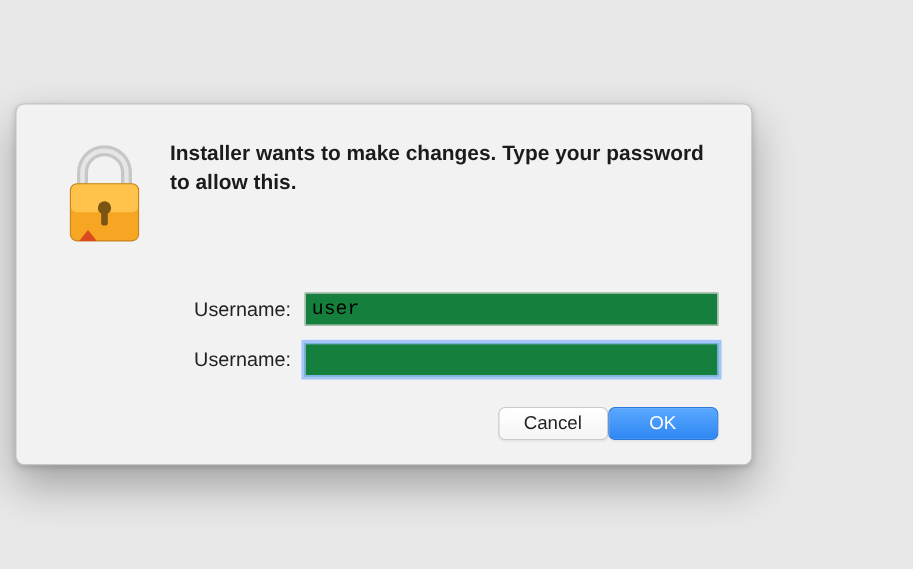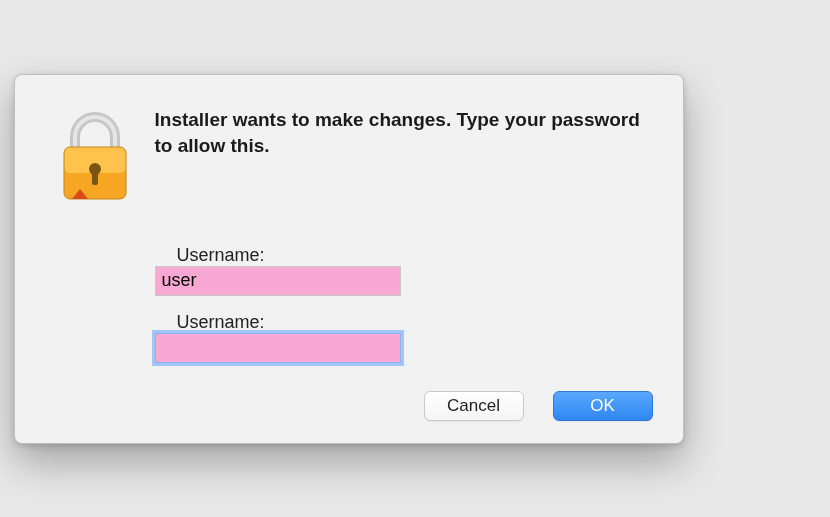--- a/index.html
+++ b/index.html
@@ -48,50 +48,49 @@
     font-weight: 700;
     color: #1b1b1b;
     line-height: 1.4;
   }
   .form {
     margin-top: 28px;
     margin-left: 110px;
   }
   .form-row {
     display: flex;
-    align-items: flex-start;
+    align-items: center;
     margin-bottom: 16px;
-    flex-direction: column;
   }
   .form-label {
     width: 110px;
     text-align: right;
     font-size: 18px;
     color: #222;
     margin-right: 12px;
   }
   .text-input {
     flex: 1 1 auto;
     height: 30px;
-    background: #f9a8d4;
+    background: #15803d;
     border: 1px solid #c9c9c9;
     font-size: 18px;
     padding: 2px 6px;
     box-sizing: border-box;
     outline: none;
-    font-family: Liberation Sans, sans-serif;
+    font-family: Liberation Mono, monospace;
   }
   .text-input.focused {
     border: 1px solid #8bb7f0;
     box-shadow: 0 0 0 3px rgba(100,160,255,0.55);
   }
   .button-row {
     display: flex;
     justify-content: flex-end;
-    gap: 29px;
+    gap: 0;
     margin-top: 28px;
   }
   .btn {
     min-width: 100px;
     height: 30px;
     border-radius: 6px;
     font-size: 17px;
     border: 1px solid #c9c9c9;
     background: linear-gradient(#ffffff, #f5f5f5);
     color: #222;

